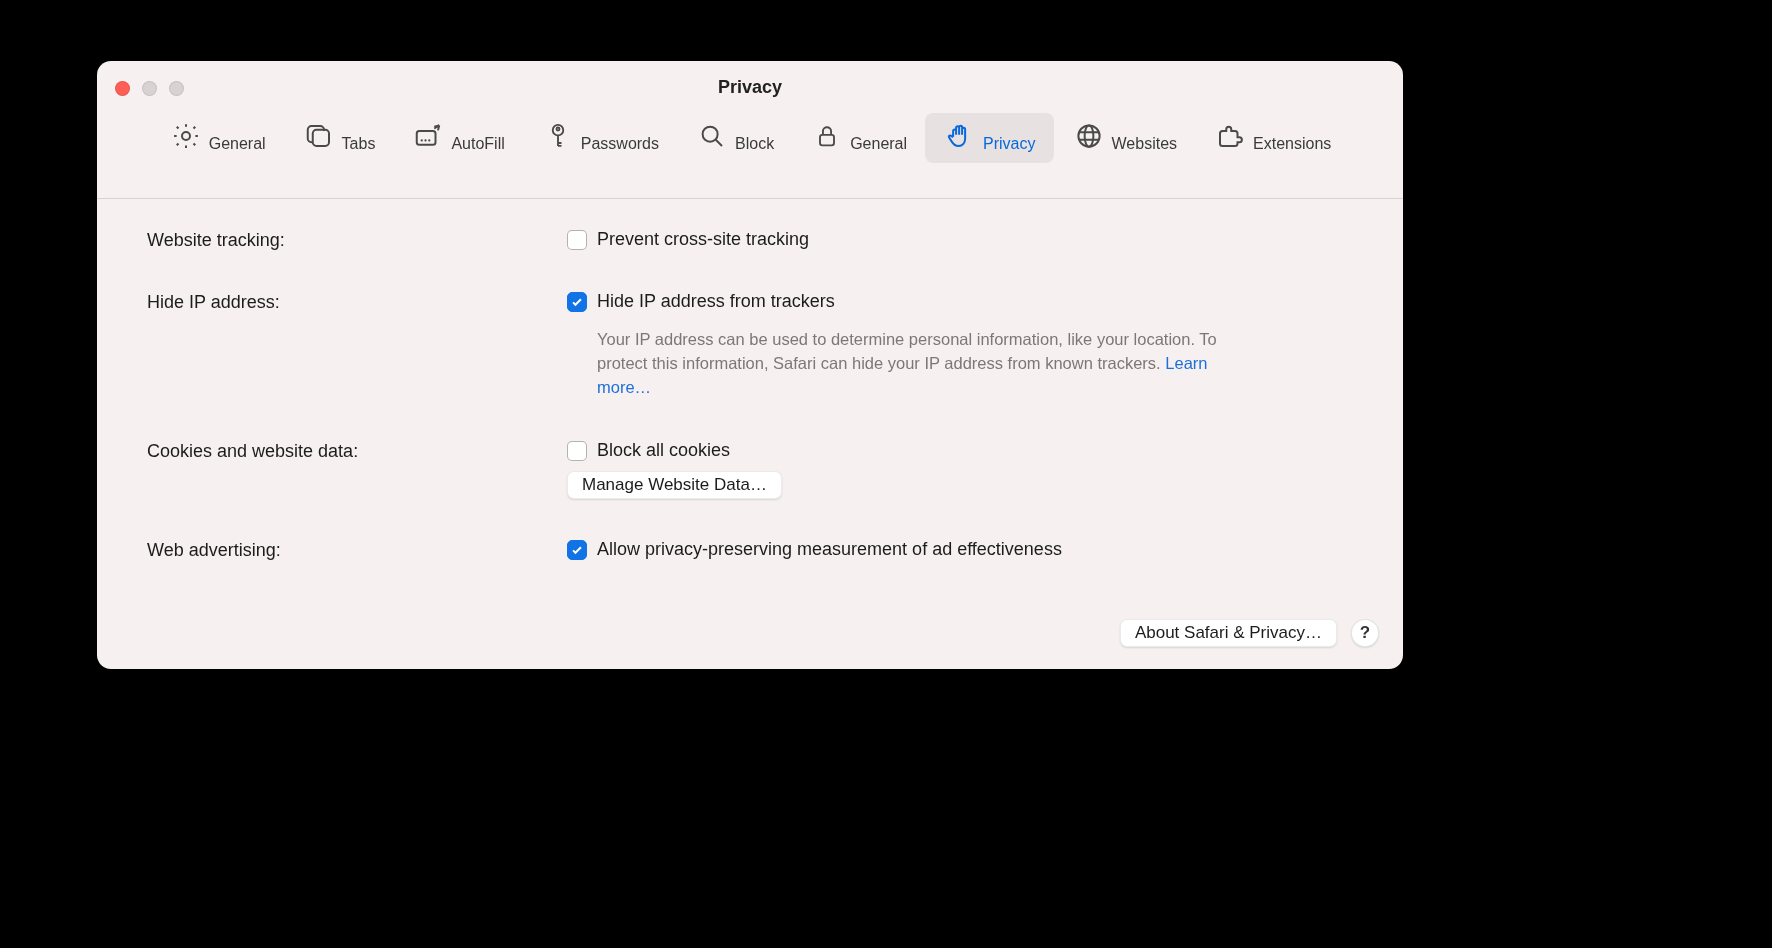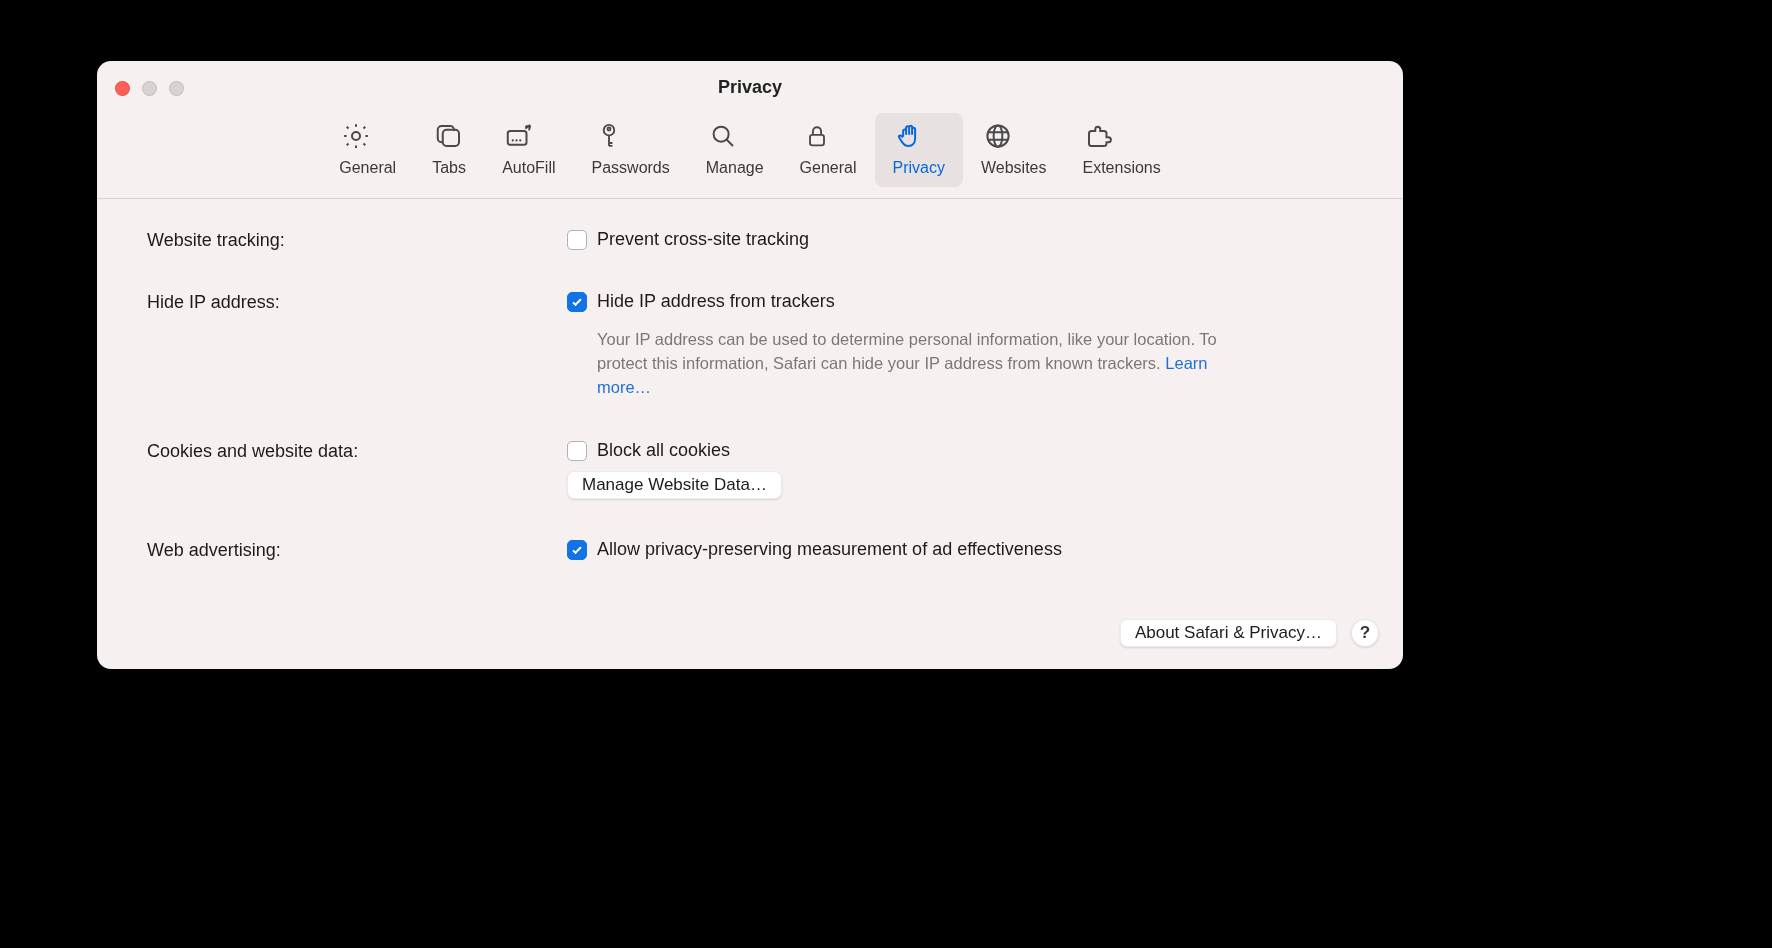--- a/index.html
+++ b/index.html
@@ -34,21 +34,21 @@
   }
   .toolbar {
     height: 86px;
     display: flex;
     justify-content: center;
     align-items: flex-start;
     gap: 0;
     border-bottom: 1px solid rgba(0,0,0,0.12);
   }
   .tool {
-    display: flex; flex-direction: column; align-items: flex-start;
+    display: flex; align-items: flex-end;
     gap: 6px;
     padding: 6px 18px 10px 18px;
     border-radius: 8px;
     cursor: default;
   }
   .tool.active { background: rgba(0,0,0,0.06); }
   .tool .icon-wrap { width: 34px; height: 34px; display:flex; align-items:center; justify-content:center; }
   .tool svg { stroke: #4a4a4a; fill: none; stroke-width: 1.6; }
   .tool.active svg { stroke: #0968da; }
   .tool .lbl { font-size: 16px; color: #3a3a3a; }
@@ -192,21 +192,21 @@
       <span class="lbl">Passwords</span>
     </div>
 
     <div class="tool">
       <div class="icon-wrap">
         <svg viewBox="0 0 24 24" width="30" height="30">
             <circle cx="10.5" cy="10.5" r="6"></circle>
             <path d="M15 15l5 5"></path>
           </svg>
       </div>
-      <span class="lbl">Manage</span>
+      <span class="lbl">Block</span>
     </div>
 
     <div class="tool">
       <div class="icon-wrap">
         <svg viewBox="0 0 24 24" width="28" height="30">
             <rect x="6" y="11" width="12" height="9" rx="2"></rect>
             <path d="M8.5 11V8a3.5 3.5 0 0 1 7 0v3"></path>
           </svg>
       </div>
       <span class="lbl">General</span>

